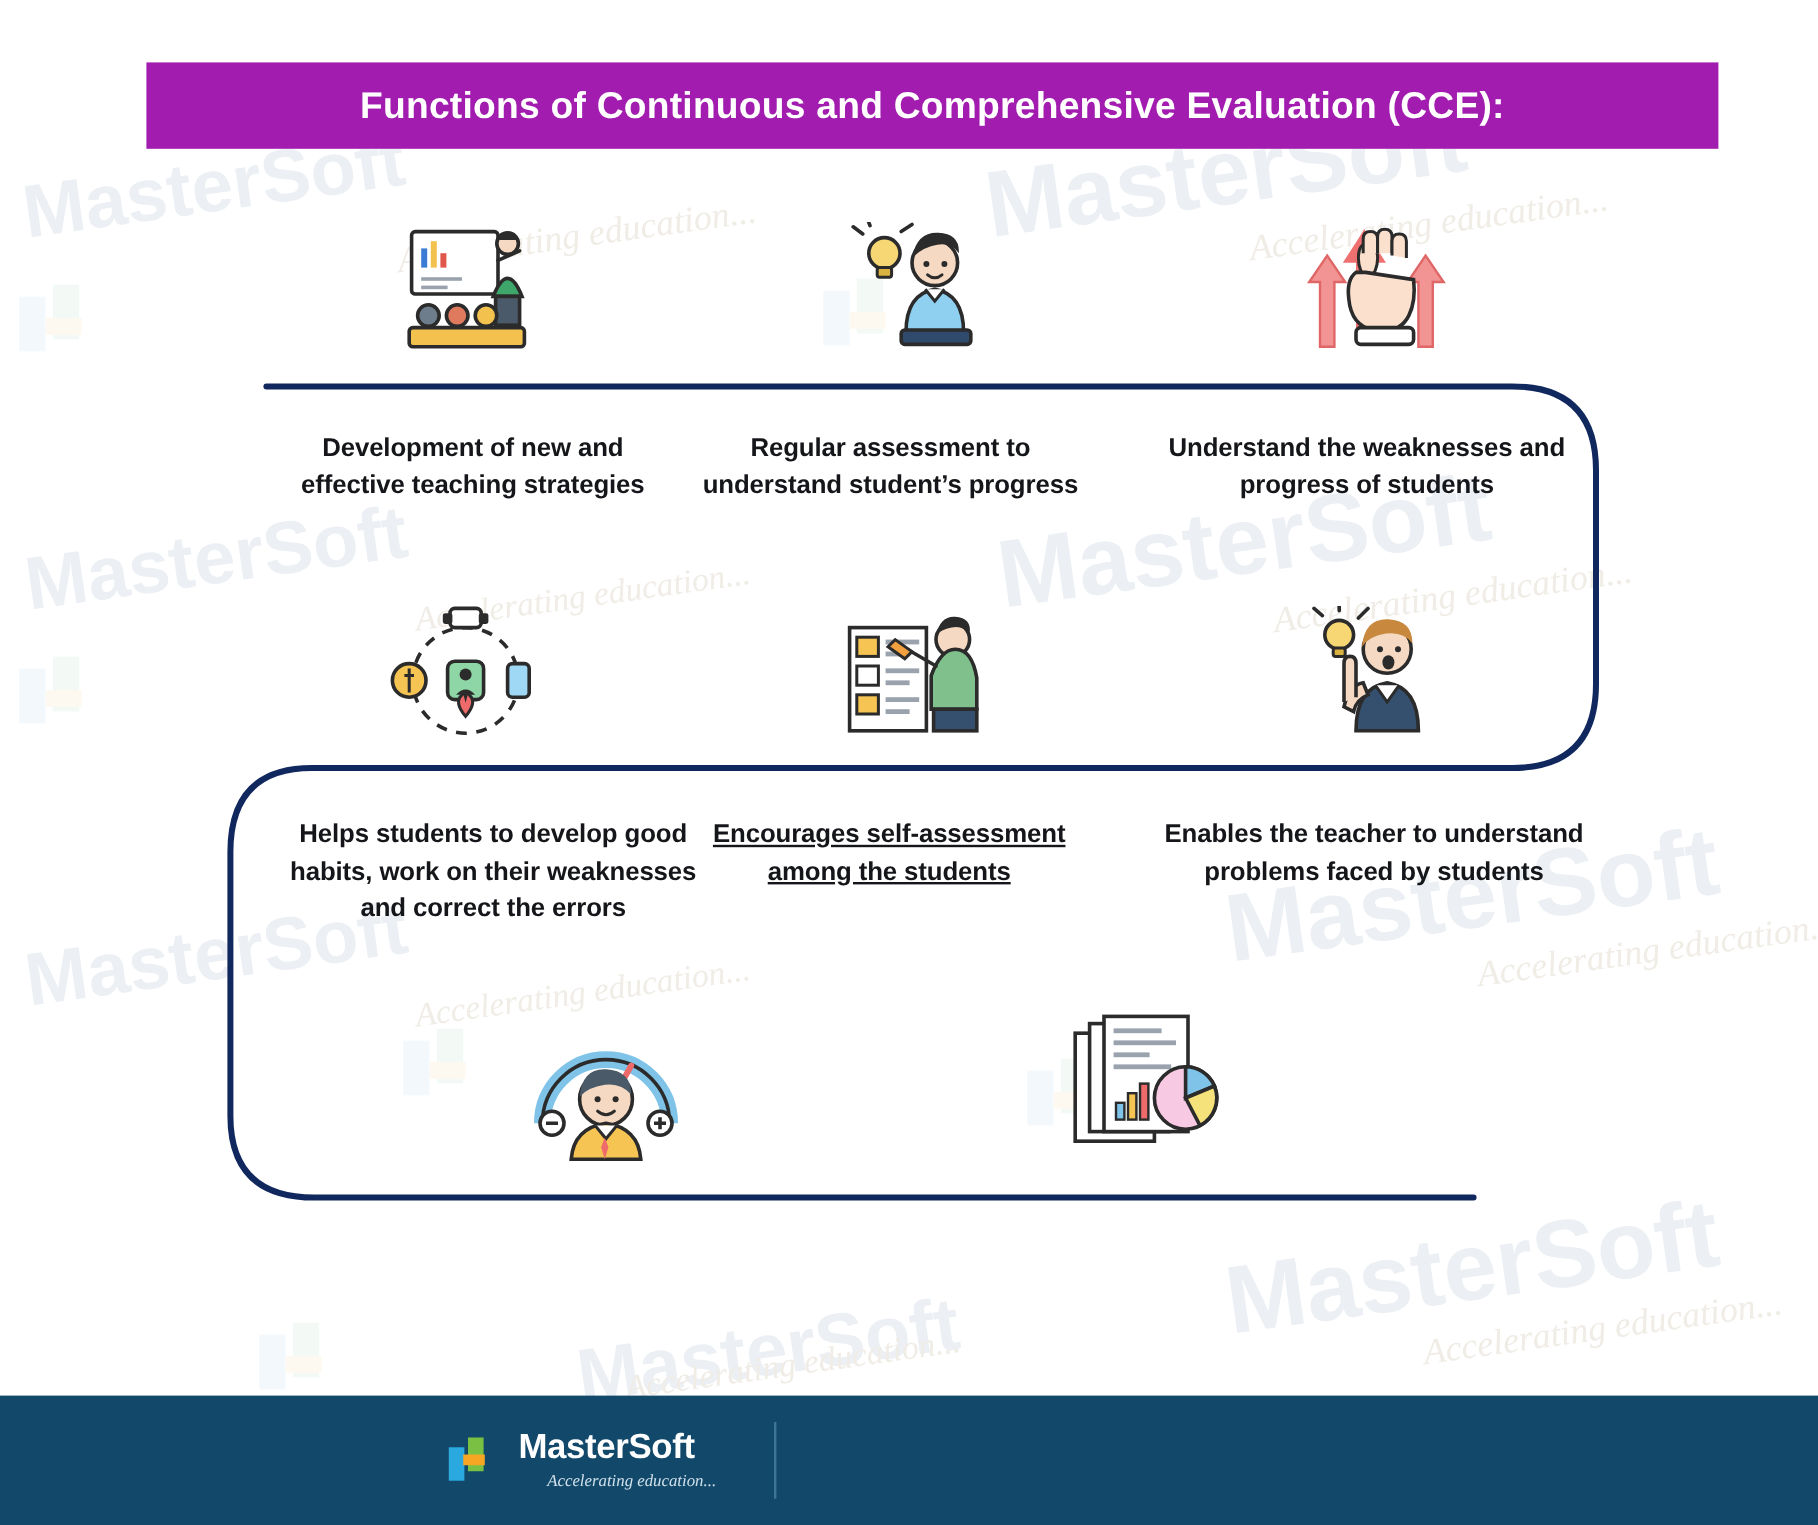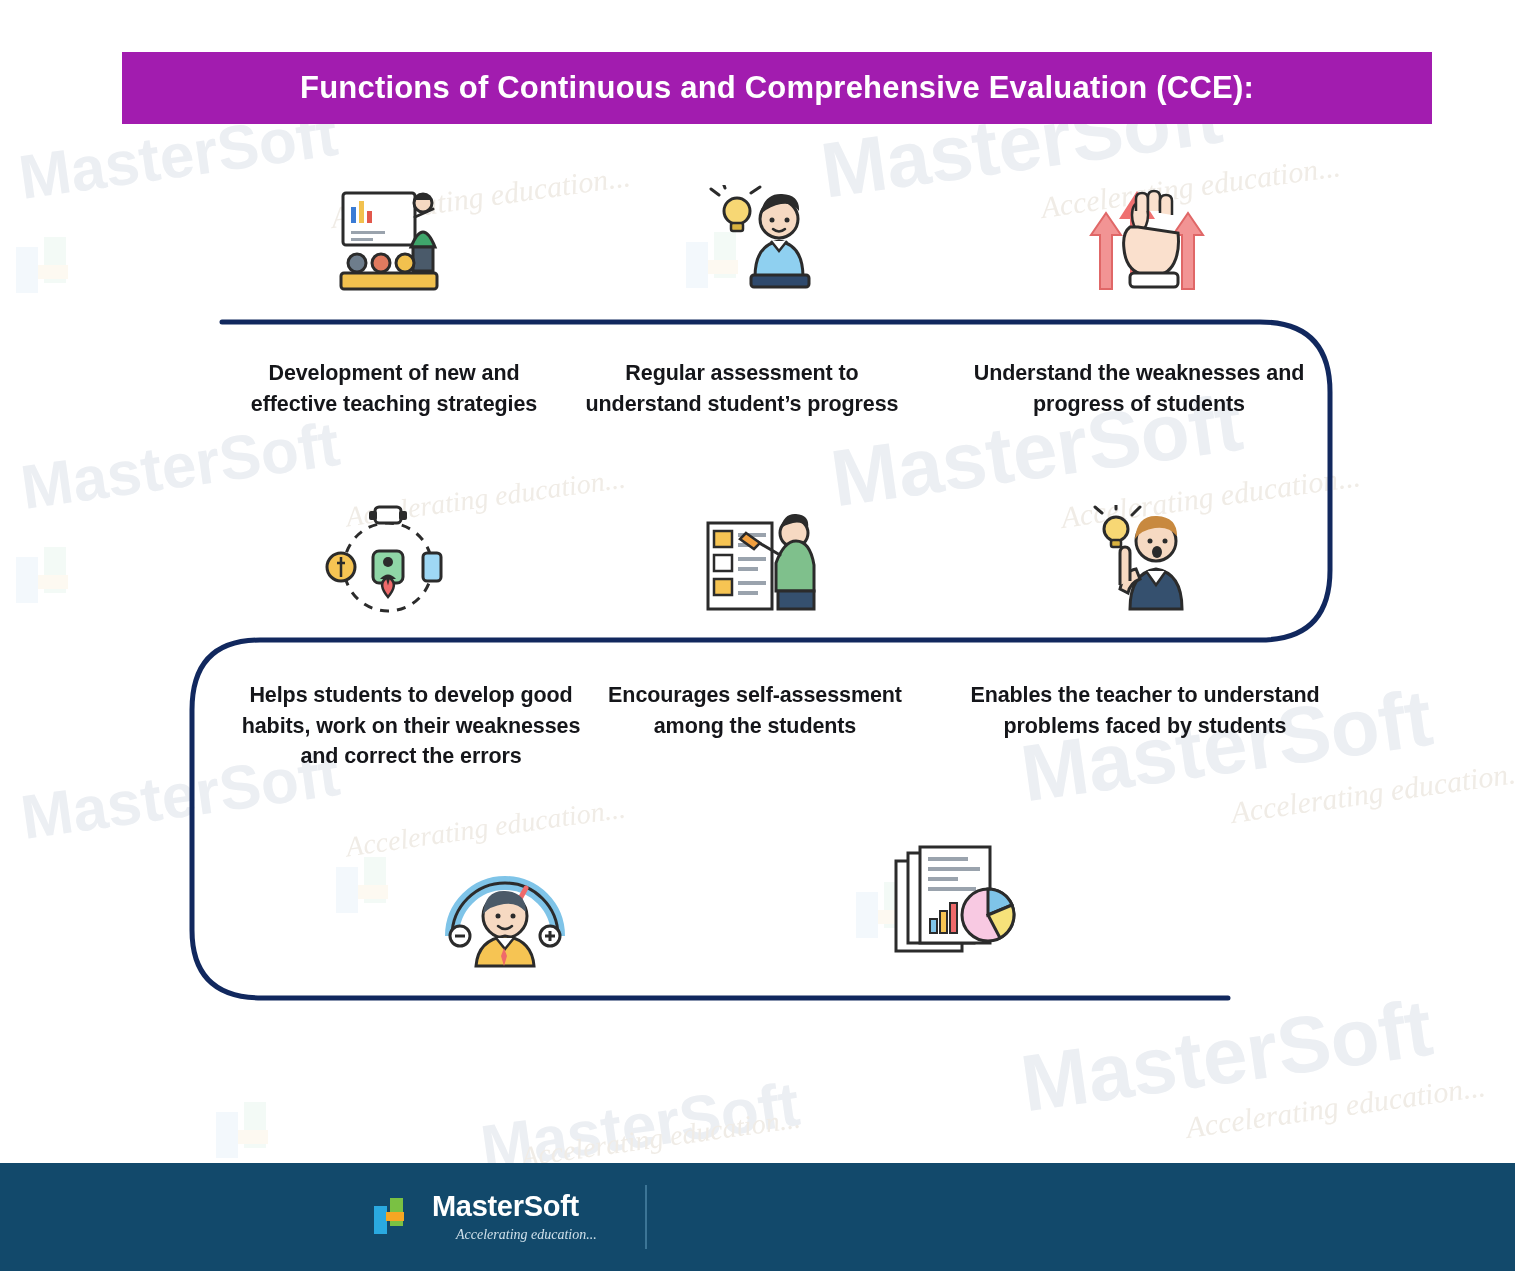--- a/index.html
+++ b/index.html
@@ -318,21 +318,21 @@
       <circle cx="85" cy="36" r="2.5" fill="#2b2b2b"></circle>
       <ellipse cx="77" cy="47" rx="5" ry="6" fill="#2b2b2b"></ellipse>
       <path d="M50 104 q0 -36 26 -40 q26 4 26 40 z" fill="#35506e" stroke="#2b2b2b" stroke-width="3"></path>
       <path d="M66 66 l10 14 l10 -14" fill="#ffffff" stroke="#2b2b2b" stroke-width="2.5"></path>
       <path d="M40 84 q4 -18 16 -20 l4 10 q-10 4 -12 14 z" fill="#f6d9c2" stroke="#2b2b2b" stroke-width="3"></path>
       <path d="M40 80 l0 -32 q0 -6 5 -6 q5 0 5 6 l0 28" fill="#f6d9c2" stroke="#2b2b2b" stroke-width="3"></path>
     </svg>
   </div>
 
   <div class="cap" style="left:236px; top:680px; width:350px;">Helps students to develop good habits, work on their weaknesses and correct the errors</div>
-  <div class="cap" style="left:590px; top:680px; width:330px;">Encourages self-assessment among the students</div>
+  <div class="cap" style="left:576px; top:680px; width:330px;text-decoration:underline;">Encourages self-assessment among the students</div>
   <div class="cap" style="left:955px; top:680px; width:380px;">Enables the teacher to understand problems faced by students</div>
 
   <div class="icon-box" style="left:430px; top:855px;">
     <svg width="130" height="115" viewBox="0 0 130 115">
       <path d="M12 78 a53 53 0 0 1 106 0" fill="none" stroke="#7fc4e8" stroke-width="14"></path>
       <path d="M12 78 a53 53 0 0 1 106 0" fill="none" stroke="#2b2b2b" stroke-width="3"></path>
       <circle cx="20" cy="78" r="10" fill="#ffffff" stroke="#2b2b2b" stroke-width="3"></circle>
       <path d="M15 78 h10" stroke="#2b2b2b" stroke-width="3"></path>
       <circle cx="110" cy="78" r="10" fill="#ffffff" stroke="#2b2b2b" stroke-width="3"></circle>
       <path d="M105 78 h10 M110 73 v10" stroke="#2b2b2b" stroke-width="3"></path>

